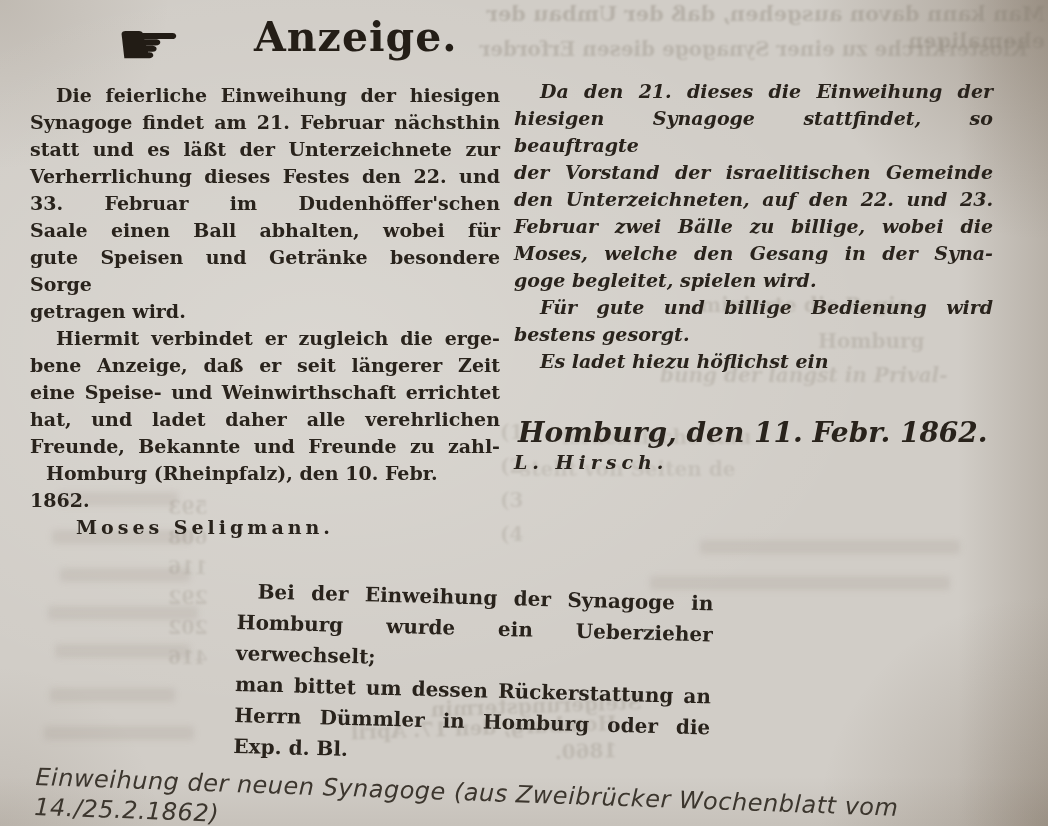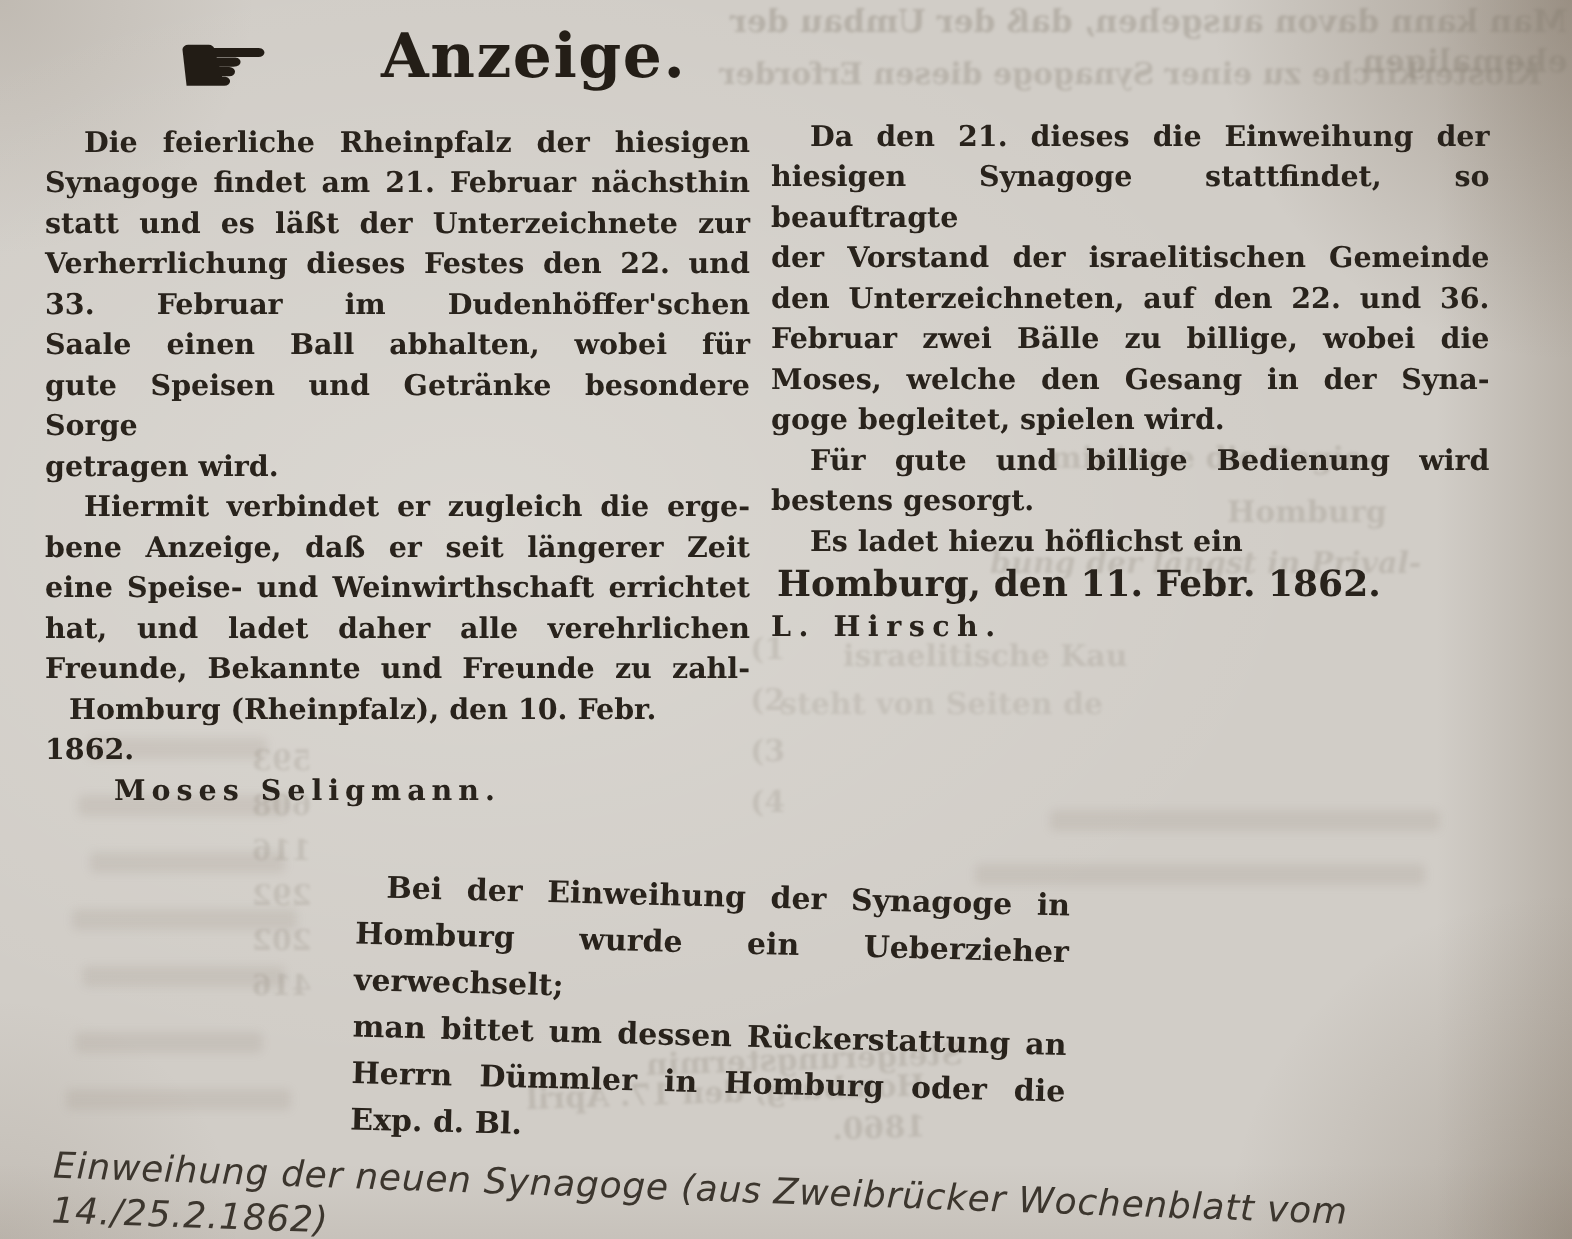--- a/index.html
+++ b/index.html
@@ -24,26 +24,26 @@
     transform:scaleX(1.25);
   }
   .advert-title{
     position:absolute;left:254px;top:14px;margin:0;
     font:700 41px/46px "DejaVu Serif", serif;color:#241e17;
     letter-spacing:1px;
   }
   
   .col{position:absolute;font:700 19px/27px "DejaVu Serif", serif;color:#29231c;}
   .col-left{left:30px;top:82px;width:470px;}
-  .col-right{left:514px;top:78px;width:479px;}
+  .col-right{left:514px;top:78px;width:479px;font-style:italic;}
   .tline{text-align:justify;text-align-last:justify;}
   .tline.last{text-align-last:left;}
   .para.indent > .tline:first-child{text-indent:26px;}
   .dateline{text-indent:16px;}
-  .col-right .dateline{text-indent:4px;font-size:24px;}
+  .col-right .dateline{margin-top:44px;text-indent:4px;font-size:28px;}
   .sig{letter-spacing:4px;}
   .sig-left{padding-left:46px;}
   .sig-right{text-align:left;padding-right:116px;margin-top:3px;letter-spacing:5px;}
   
   .notice{
     position:absolute;left:238px;top:576px;width:476px;
     font:700 20px/31px "DejaVu Serif", serif;color:#29231c;
     transform:rotate(1.5deg);transform-origin:left top;
   }
   .notice > .tline:first-child{text-indent:20px;}
@@ -108,21 +108,21 @@
   <i class="smudge" style="left:50px;top:688px;width:125px;height:14px;"></i>
   <i class="smudge" style="left:44px;top:726px;width:150px;height:14px;"></i>
   <i class="smudge" style="left:700px;top:540px;width:260px;height:14px;"></i>
   <i class="smudge" style="left:650px;top:576px;width:300px;height:14px;"></i>
 
   <span class="manicule">☛</span>
   <h1 class="advert-title">Anzeige.</h1>
 
   <div class="col col-left">
     <div class="para indent">
-        <div class="tline">Die feierliche Rheinpfalz der hiesigen</div>
+        <div class="tline">Die feierliche Einweihung der hiesigen</div>
         <div class="tline">Synagoge findet am 21. Februar nächsthin</div>
         <div class="tline">statt und es läßt der Unterzeichnete zur</div>
         <div class="tline">Verherrlichung dieses Festes den 22. und</div>
         <div class="tline">33. Februar im Dudenhöffer'schen</div>
         <div class="tline">Saale einen Ball abhalten, wobei für</div>
         <div class="tline">gute Speisen und Getränke besondere Sorge</div>
         <div class="tline last">getragen wird.</div>
       </div>
     <div class="para indent">
         <div class="tline">Hiermit verbindet er zugleich die erge-</div>
@@ -133,21 +133,21 @@
       </div>
     <div class="dateline">Homburg (Rheinpfalz), den 10. Febr. 1862.</div>
     <div class="sig sig-left">Moses Seligmann.</div>
   </div>
 
   <div class="col col-right">
     <div class="para indent">
         <div class="tline">Da den 21. dieses die Einweihung der</div>
         <div class="tline">hiesigen Synagoge stattfindet, so beauftragte</div>
         <div class="tline">der Vorstand der israelitischen Gemeinde</div>
-        <div class="tline">den Unterzeichneten, auf den 22. und 36.</div>
+        <div class="tline">den Unterzeichneten, auf den 22. und 23.</div>
         <div class="tline">Februar zwei Bälle zu billige, wobei die</div>
         <div class="tline">Moses, welche den Gesang in der Syna-</div>
         <div class="tline last">goge begleitet, spielen wird.</div>
       </div>
     <div class="para indent">
         <div class="tline">Für gute und billige Bedienung wird</div>
         <div class="tline last">bestens gesorgt.</div>
       </div>
     <div class="para indent">
         <div class="tline last">Es ladet hiezu höflichst ein</div>

